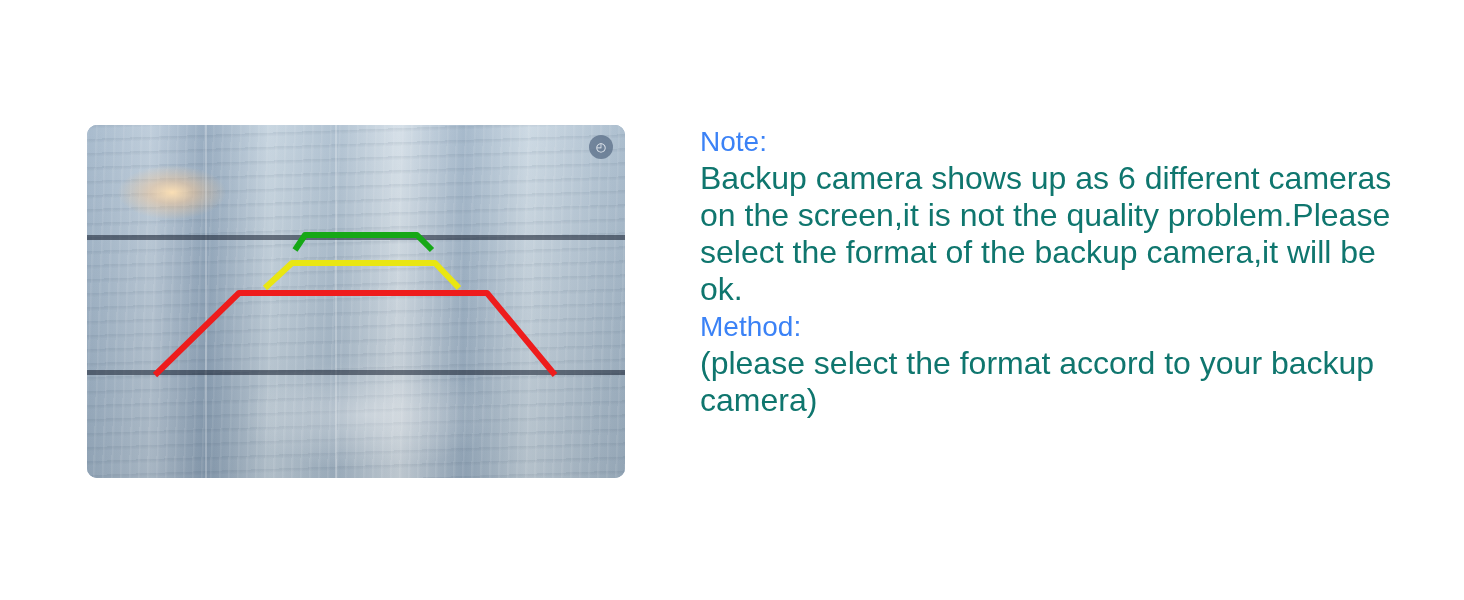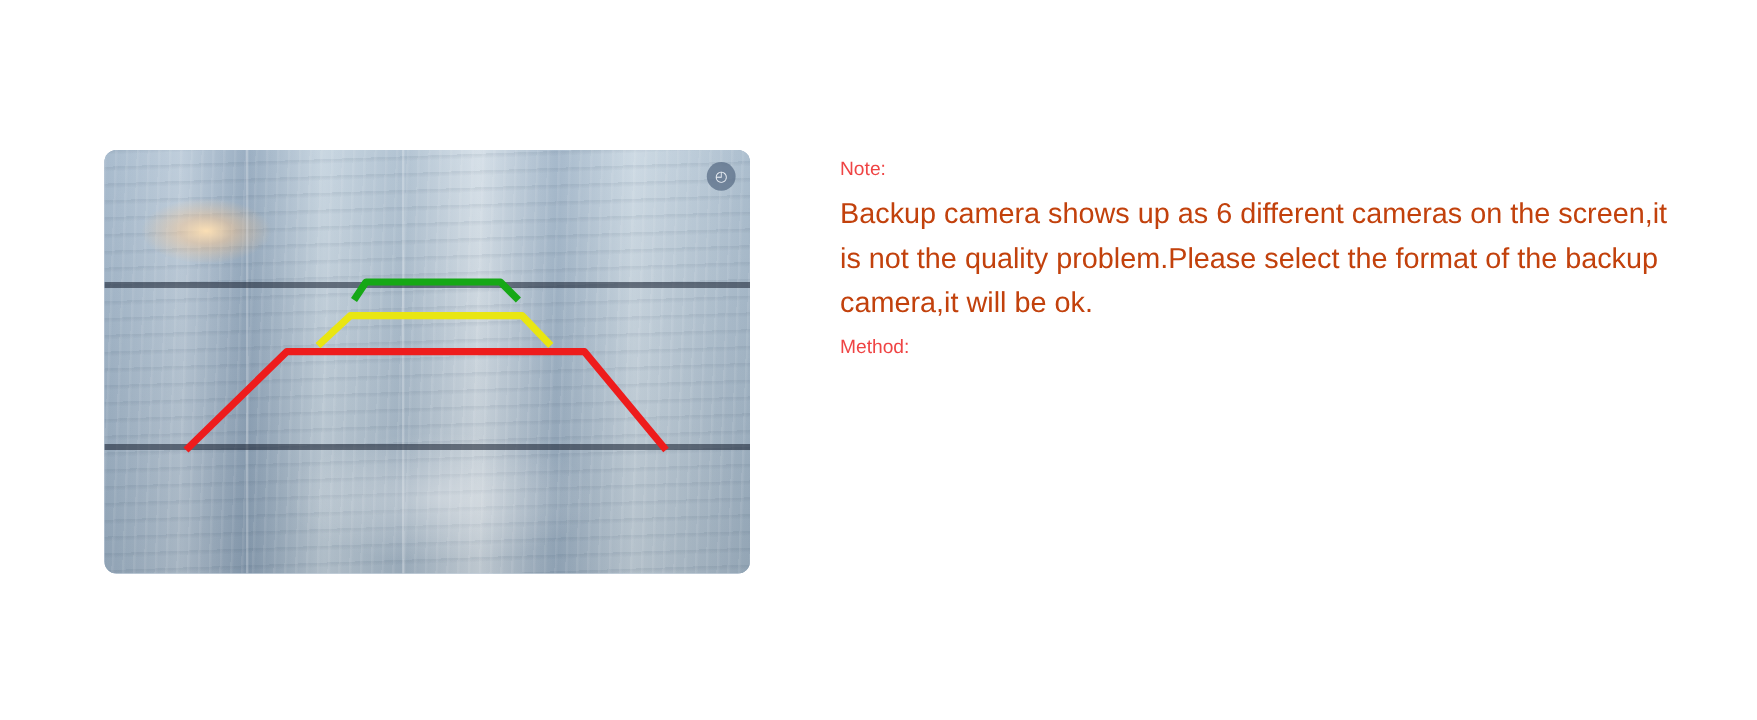--- a/index.html
+++ b/index.html
@@ -120,27 +120,27 @@
   .note-col {
     position: absolute;
     left: 700px;
     top: 123px;
     width: 700px;
     font-size: 24px;
     line-height: 37px;
     color: #111111;
   }
   .heading {
-    color: #ef4444;
-    font-size: 16px;
+    color: #3b82f6;
+    font-size: 28px;
     line-height: 37px;
   }
   .para {
-    color: #c2410c;
-    font-size: 24px;
+    color: #0f766e;
+    font-size: 32px;
     line-height: 37px;
   }
 </style>
 </head>
 <body>
 
 <div class="page">
 
   <div class="camera-panel">
     <div class="camera-image"></div>
@@ -161,15 +161,16 @@
       <polyline points="68,250 152,168 400,168 468,250" fill="none" stroke="#ee1c1c" stroke-width="6" stroke-linejoin="round"></polyline>
     </svg>
 
     <div class="cam-badge">◴</div>
   </div>
 
   <div class="note-col">
     <div class="heading">Note:</div>
     <div class="para">Backup camera shows up as 6 different cameras on the screen,it is not the quality problem.Please select the format of the backup camera,it will be ok.</div>
     <div class="heading">Method:</div>
+    <div class="para">(please select the format accord to your backup camera)</div>
   </div>
 
 </div>
 
 </body></html>

